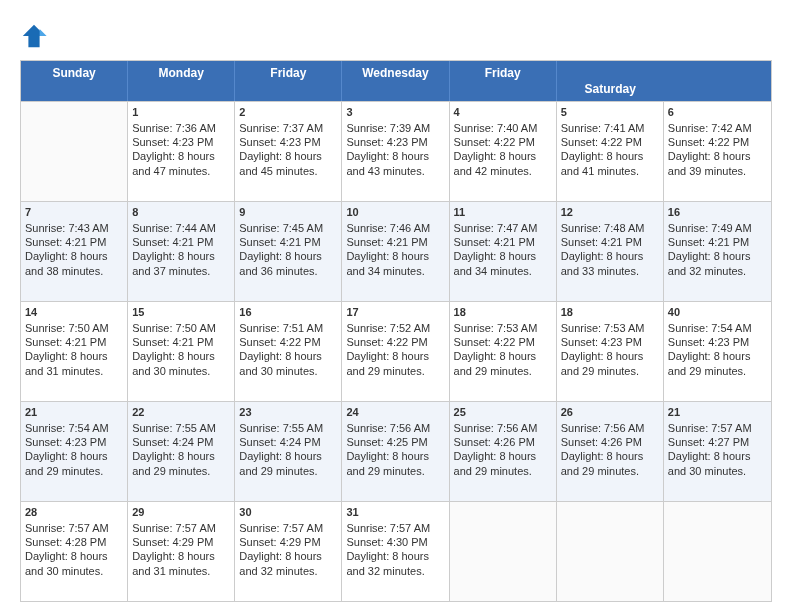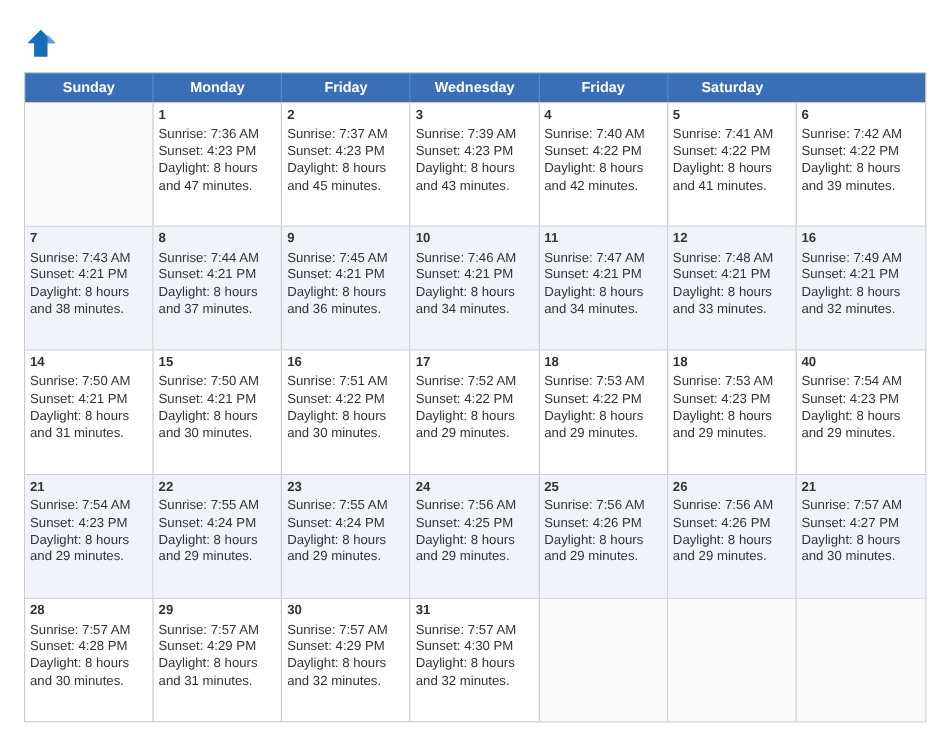--- a/index.html
+++ b/index.html
@@ -73,21 +73,21 @@
       background: #3a6fb5;
     }
     .cal-header-cell {
       color: #fff;
       font-size: 12px;
       font-weight: bold;
       text-align: center;
       padding: 5px 2px;
       border-right: 1px solid #5588cc;
     }
-    .cal-header-cell:last-child { border-right: none; }
+    .cal-header-cell:last-child { border-right: none; margin-top: 16px; }
     .cal-body {
       flex: 1;
       display: flex;
       flex-direction: column;
     }
     .cal-row {
       display: grid;
       grid-template-columns: repeat(7, 1fr);
       flex: 1;
       border-top: 1px solid #ccc;

